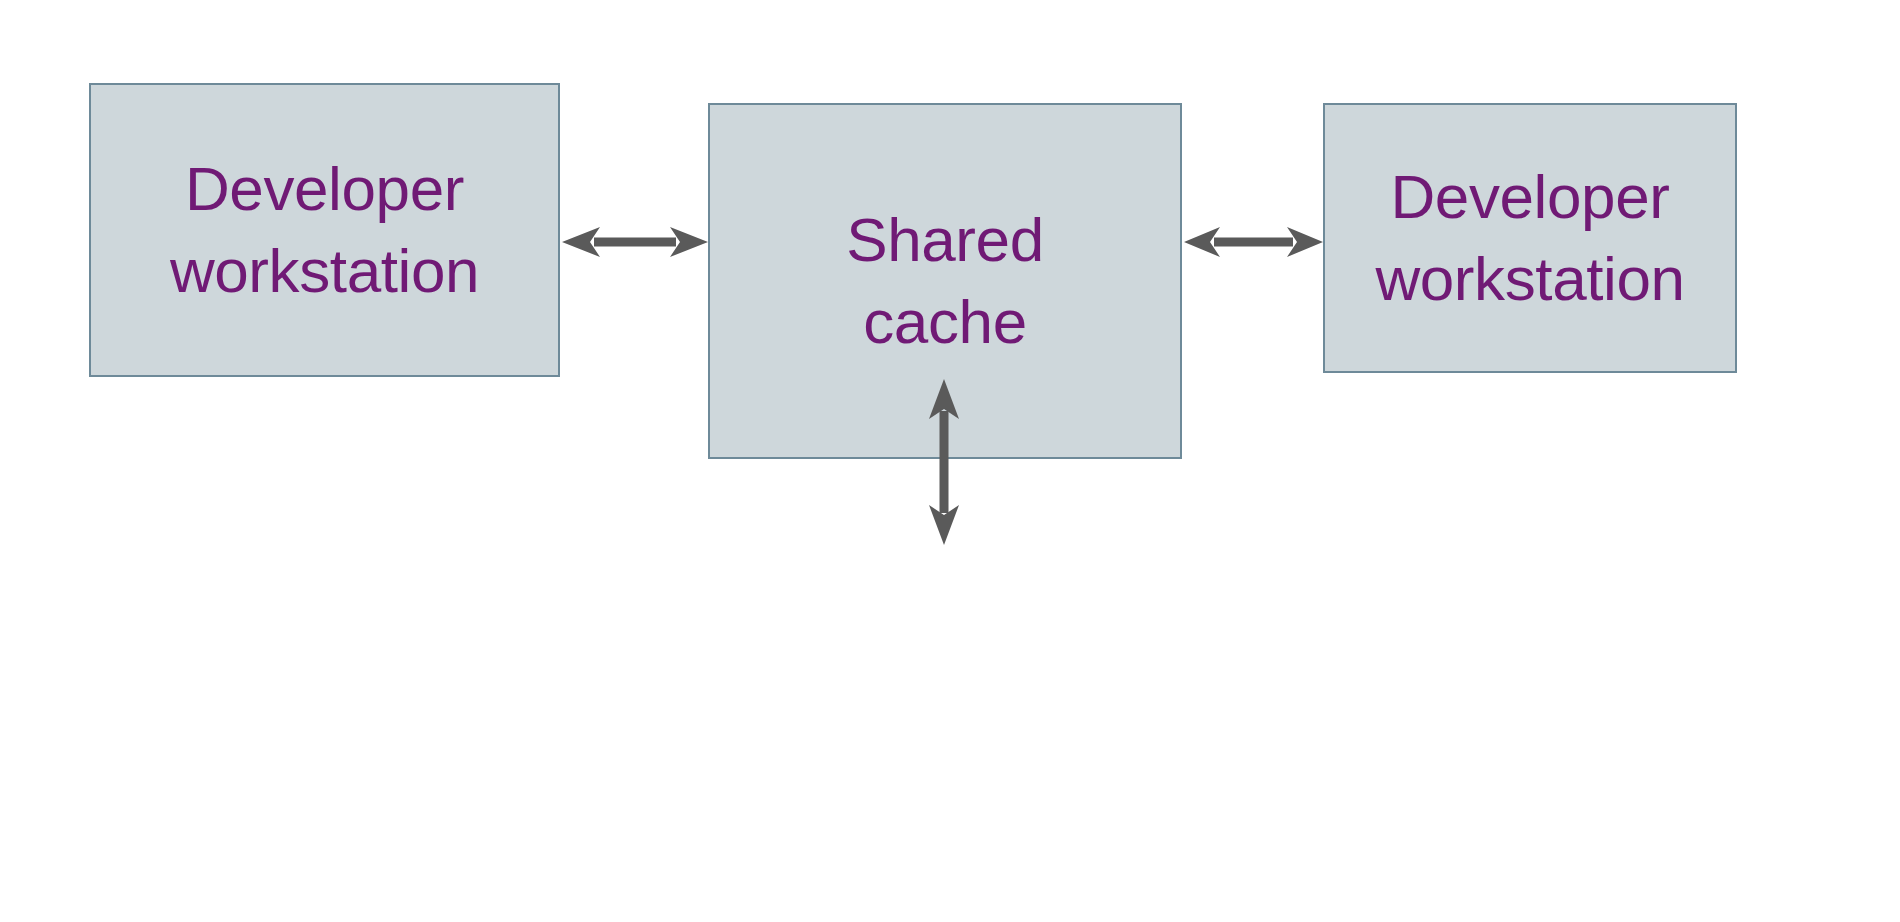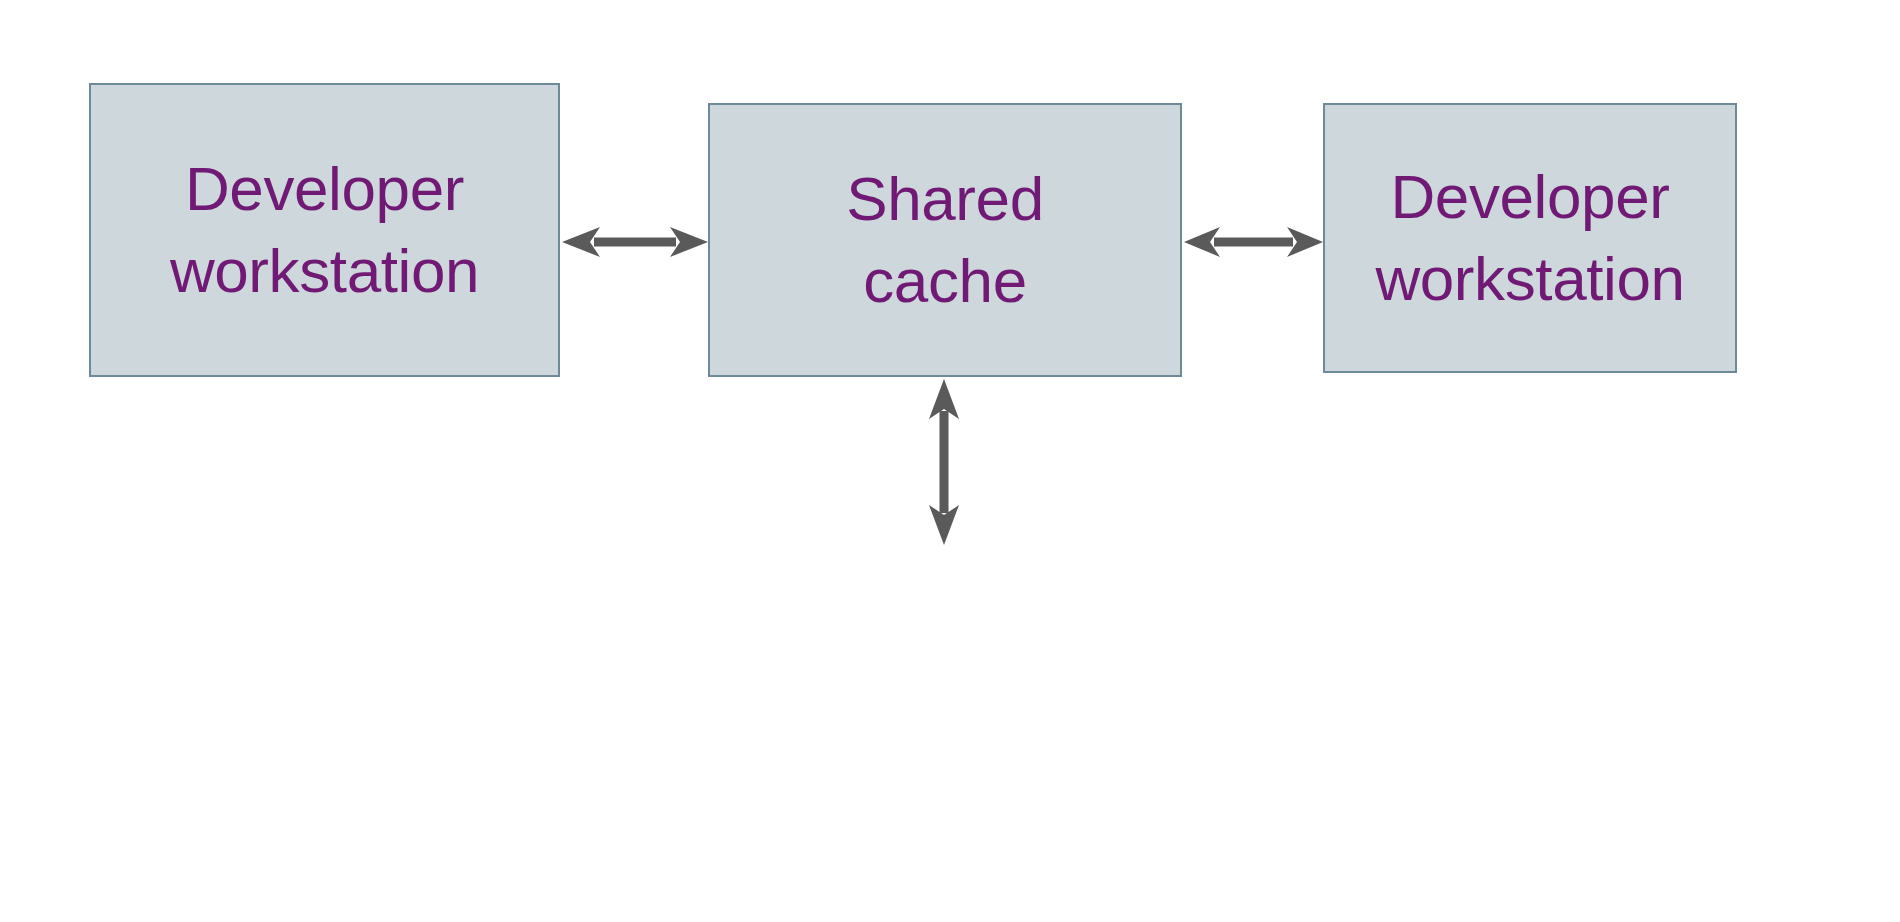--- a/index.html
+++ b/index.html
@@ -40,21 +40,21 @@
   }
   .edge {
     position: absolute;
     overflow: visible;
   }
   .edge svg {
     display: block;
     overflow: visible;
   }
   #node-dev-left  { left: 89px;   top: 83px;  width: 471px; height: 294px; }
-  #node-shared    { left: 708px;  top: 103px; width: 474px; height: 274px; }
+  #node-shared    { left: 708px;  top: 103px; width: 474px; height: 356px; }
   #node-dev-right { left: 1323px; top: 103px; width: 414px; height: 270px; }
   #node-ci        { left: 708px;  top: 545px; width: 475px; height: 273px; }
 
   #edge-left  { left: 560px;  top: 218px; width: 150px; height: 48px; }
   #edge-right { left: 1182px; top: 218px; width: 143px; height: 48px; }
   #edge-ci    { left: 920px;  top: 377px; width: 48px;  height: 170px; }
 </style>
 </head>
 <body>
 

